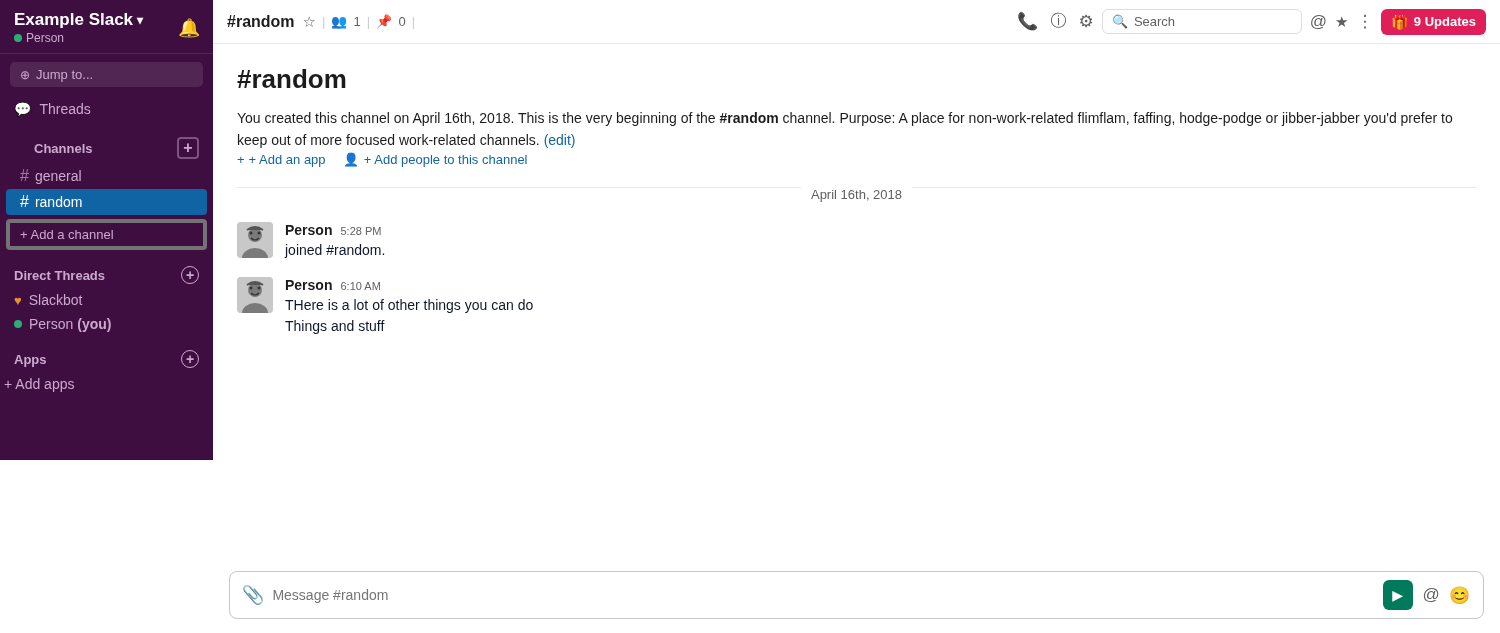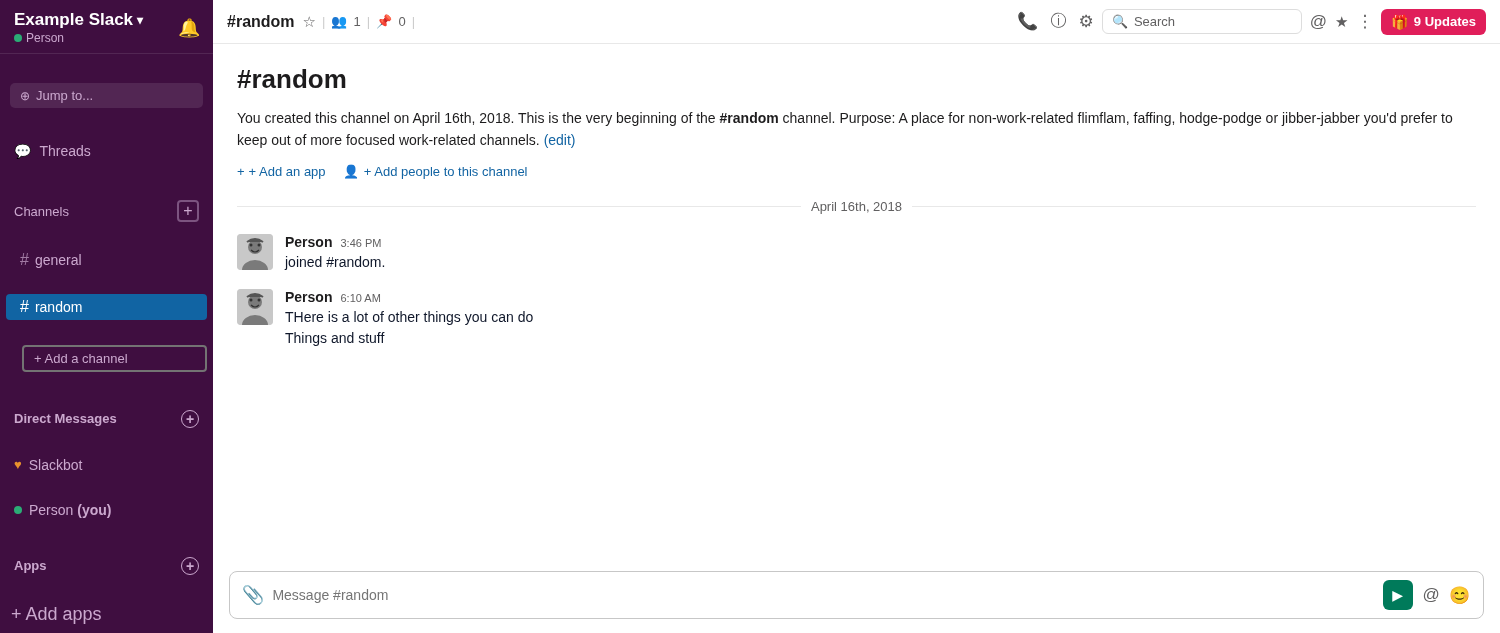--- a/index.html
+++ b/index.html
@@ -6,23 +6,22 @@
     body { font-family: -apple-system, BlinkMacSystemFont, "Segoe UI", Helvetica, Arial, sans-serif; display: flex; height: 633px; overflow: hidden; background: #fff; }
 
     
     #sidebar {
       width: 213px;
       min-width: 213px;
       background: #3f0e40;
       color: #cba8ce;
       display: flex;
       flex-direction: column;
-      height: 633px;
+      height: 460px;
       overflow-y: auto;
-      justify-content: space-between;
     }
     #sidebar-header {
       padding: 10px 12px 8px 14px;
       display: flex;
       align-items: center;
       justify-content: space-between;
       border-bottom: 1px solid rgba(255,255,255,0.1);
     }
     .workspace-name {
       color: #fff;
@@ -52,25 +51,26 @@
       color: #cba8ce;
       font-size: 13px;
       display: flex;
       align-items: center;
       gap: 6px;
       cursor: pointer;
     }
     .sidebar-section-label {
       padding: 14px 14px 4px 14px;
       font-size: 13px;
-      font-weight: 400;
+      font-weight: 700;
       color: #cba8ce;
       display: flex;
       align-items: center;
       justify-content: space-between;
+      margin-left: 20px;
     }
     .sidebar-section-label .add-btn {
       width: 20px; height: 20px;
       border: 2px solid #7c5480;
       border-radius: 4px;
       display: flex; align-items: center; justify-content: center;
       cursor: pointer;
       font-size: 16px;
       color: #cba8ce;
     }
@@ -92,26 +92,26 @@
       padding: 6px 14px;
       font-size: 14px;
       color: #cba8ce;
       cursor: pointer;
       display: flex;
       align-items: center;
       gap: 8px;
     }
 
     .add-channel-btn {
-      margin: 4px 6px 2px 22px;
+      margin: 4px 6px 2px 6px;
       padding: 4px 10px;
       font-size: 13px;
       color: #cba8ce;
       cursor: pointer;
-      border: 2px solid #737373;
+      border: 4px solid #737373;
       border-radius: 4px;
       display: flex;
       align-items: center;
       gap: 4px;
     }
     .dm-section {
       padding: 14px 14px 4px 14px;
       font-size: 13px;
       font-weight: 700;
       color: #cba8ce;
@@ -139,22 +139,22 @@
     .apps-section {
       padding: 14px 14px 4px 14px;
       font-size: 13px;
       font-weight: 700;
       color: #cba8ce;
       display: flex;
       align-items: center;
       justify-content: space-between;
     }
     .add-apps {
-      padding: 4px 14px 8px 11px;
-      font-size: 18px;
+      padding: 4px 14px 8px 4px;
+      font-size: 14px;
       color: #cba8ce;
       cursor: pointer;
     }
     .circle-plus {
       width: 18px; height: 18px;
       border: 1.5px solid #cba8ce;
       border-radius: 50%;
       display: inline-flex; align-items: center; justify-content: center;
       font-size: 14px;
       color: #cba8ce;
@@ -241,39 +241,38 @@
     .channel-welcome-title {
       font-size: 26px;
       font-weight: 900;
       color: #1d1c1d;
       margin-bottom: 12px;
     }
     .channel-desc {
       font-size: 14px;
       color: #1d1c1d;
       line-height: 1.6;
-      margin-bottom: 12px;
     }
     .channel-desc strong { font-weight: 800; }
     .channel-actions {
       display: flex;
       gap: 18px;
       margin-bottom: 20px;
     }
     .channel-action-btn {
       color: #1264a3;
       font-size: 13px;
       cursor: pointer;
       display: flex;
       align-items: center;
       gap: 4px;
     }
     .date-divider {
       display: flex;
-      align-items: center;
+      align-items: flex-start;
       gap: 10px;
       margin: 16px 0;
       color: #616061;
       font-size: 13px;
     }
     .date-divider::before, .date-divider::after {
       content: '';
       flex: 1;
       height: 1px;
       background: #e8e8e8;
@@ -397,21 +396,21 @@
   <div class="sidebar-item active">
     <span class="hash" style="opacity:1;">#</span>
     <span>random</span>
   </div>
 
   <div class="add-channel-btn">
     <span>+ Add a channel</span>
   </div>
 
   <div class="dm-section">
-    <span>Direct Messages</span>
+    <span>Direct Threads</span>
     <div class="circle-plus">+</div>
   </div>
 
   <div class="dm-item">
     <span class="heart">♥</span>
     <span>Slackbot</span>
   </div>
   <div class="dm-item">
     <span class="dm-dot"></span>
     <span>Person <span style="color:#cba8ce;font-weight:700;">(you)</span></span>
@@ -495,21 +494,21 @@
           <ellipse cx="18" cy="36" rx="13" ry="10" fill="#7a7a7a"></ellipse>
           <circle cx="14" cy="11" r="1.5" fill="#333"></circle>
           <circle cx="22" cy="11" r="1.5" fill="#333"></circle>
           <path d="M14 16 Q18 20 22 16" stroke="#333" stroke-width="1.2" fill="none"></path>
           <path d="M10 8 Q18 2 26 8" stroke="#555" stroke-width="2" fill="#555"></path>
         </svg>
       </div>
       <div class="message-content">
         <div class="message-header">
           <span class="message-author">Person</span>
-          <span class="message-time">3:46 PM</span>
+          <span class="message-time">5:28 PM</span>
         </div>
         <div class="message-text">joined #random.</div>
       </div>
     </div>
 
 
     <div class="message-row">
       <div class="avatar">
         <svg viewBox="0 0 36 36" xmlns="http://www.w3.org/2000/svg">
           <rect width="36" height="36" fill="#c8c8c8"></rect>

